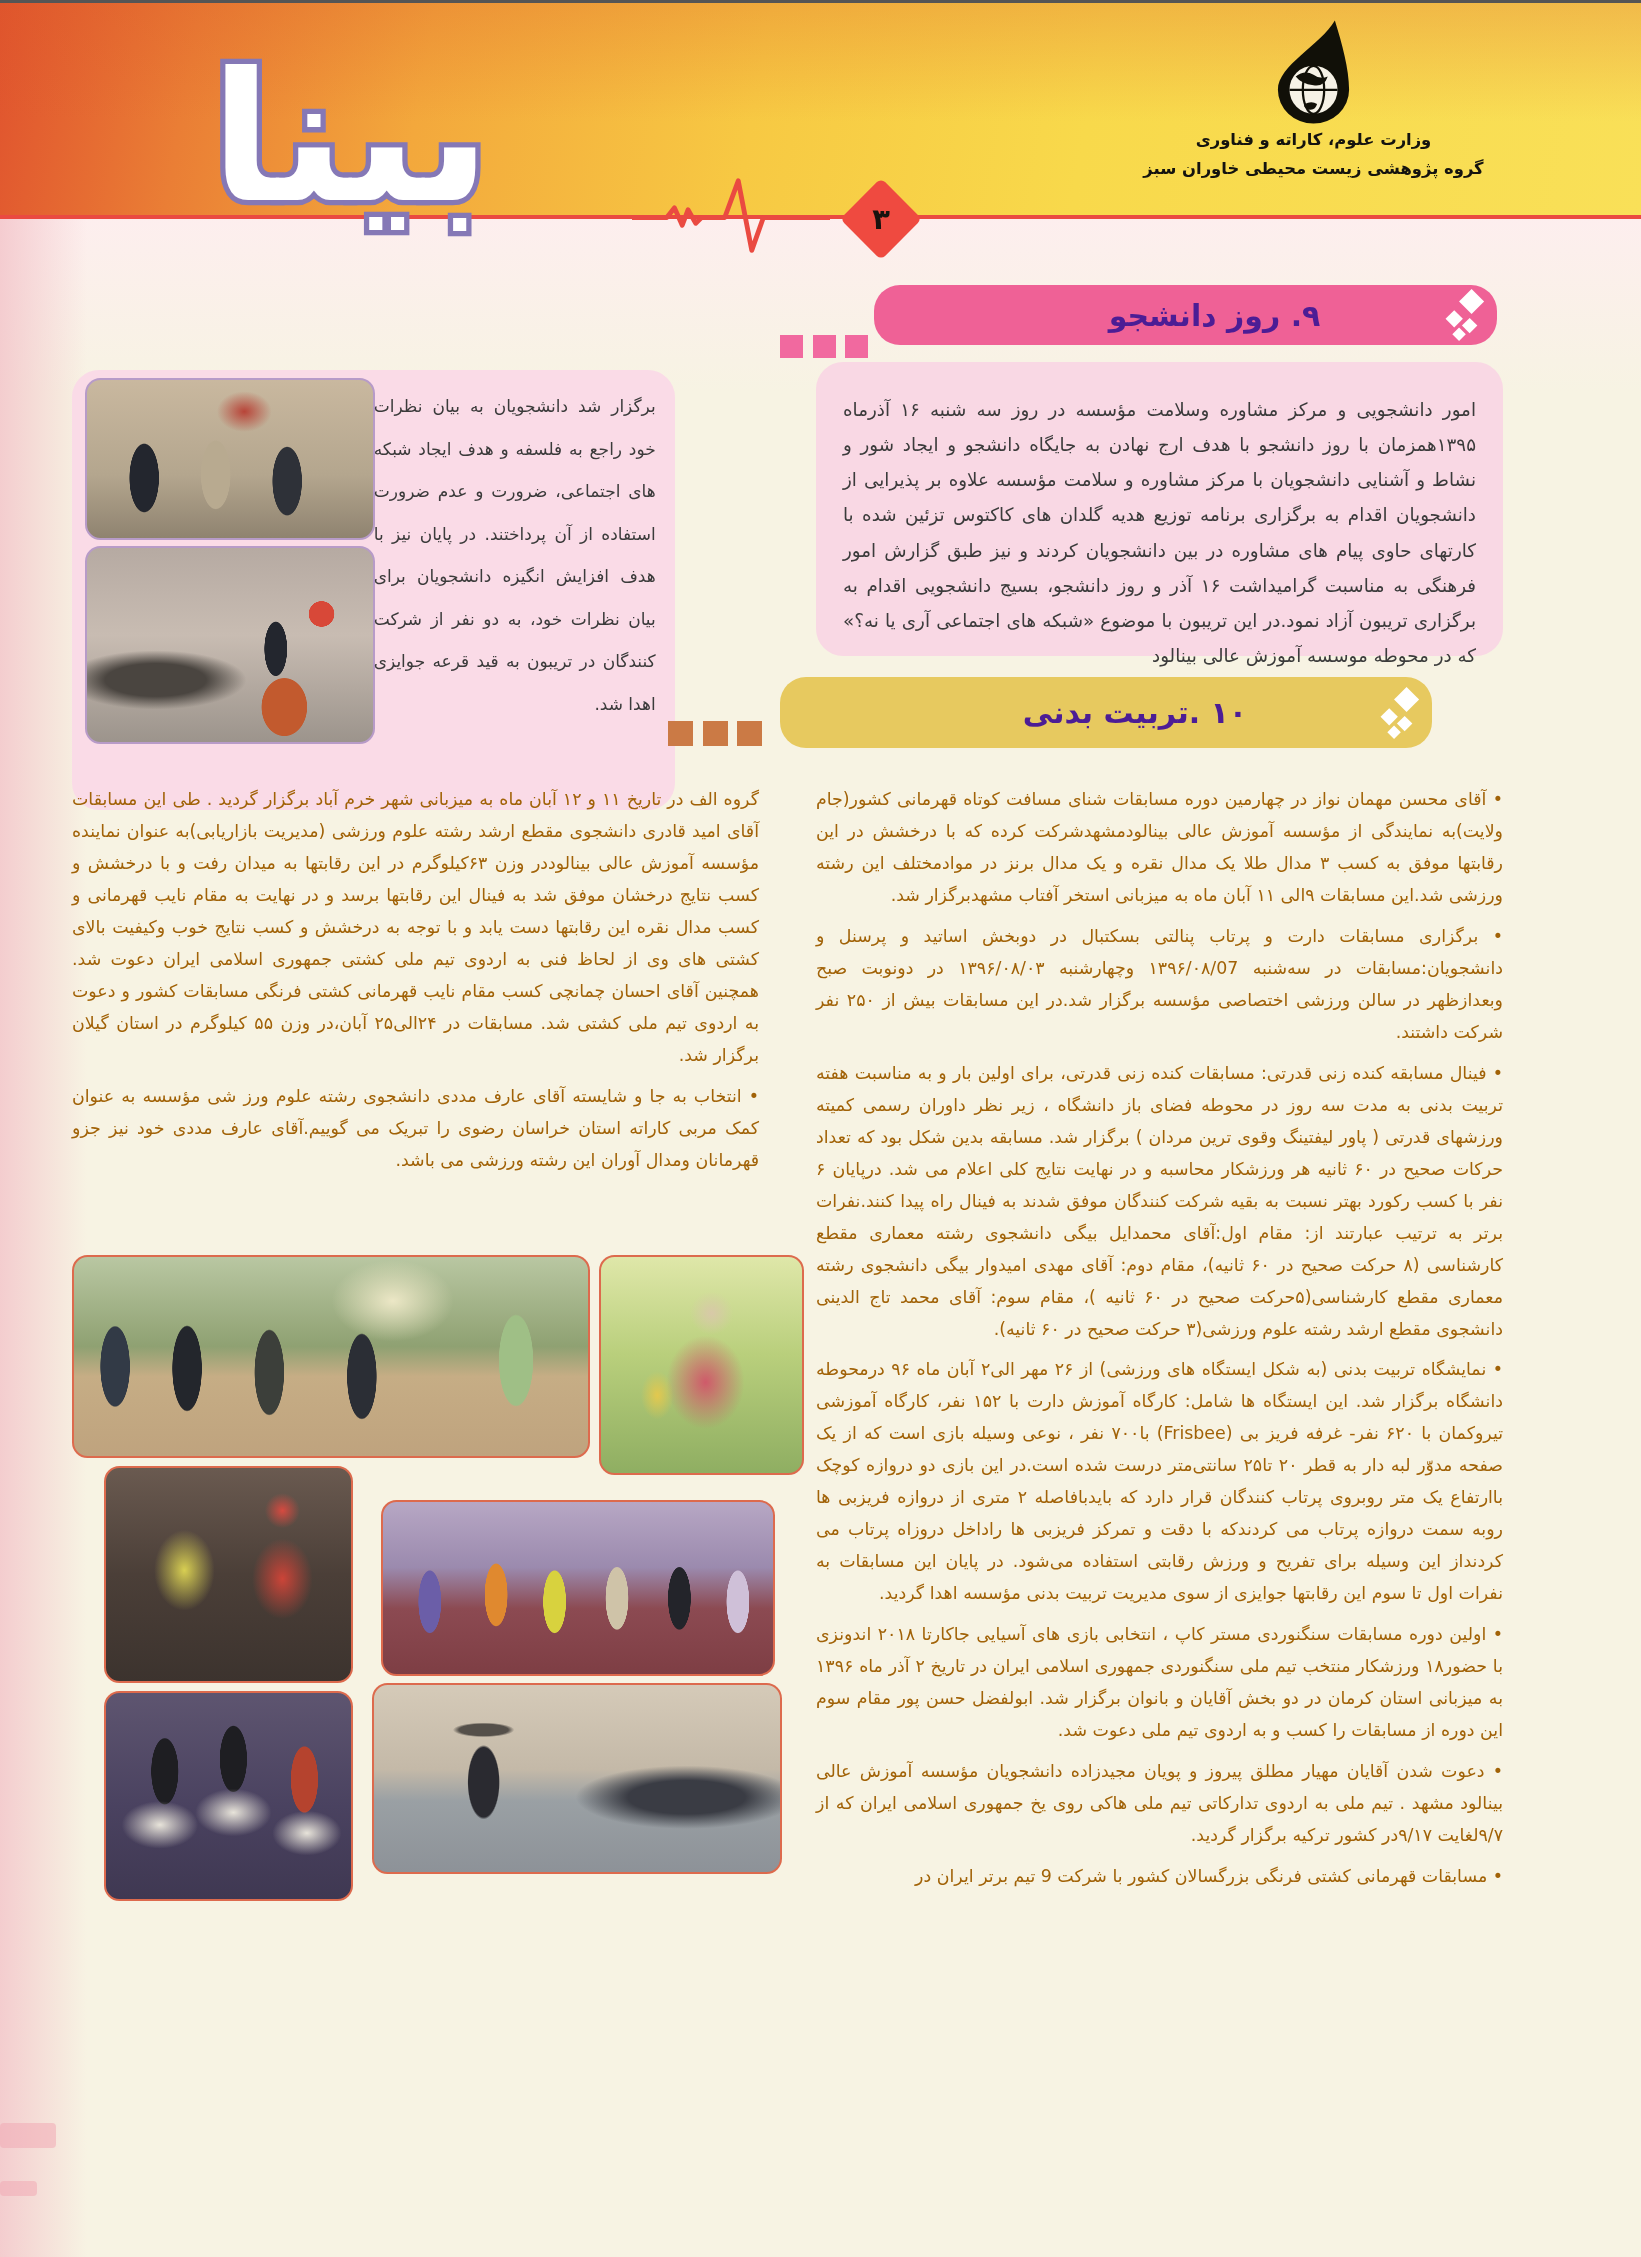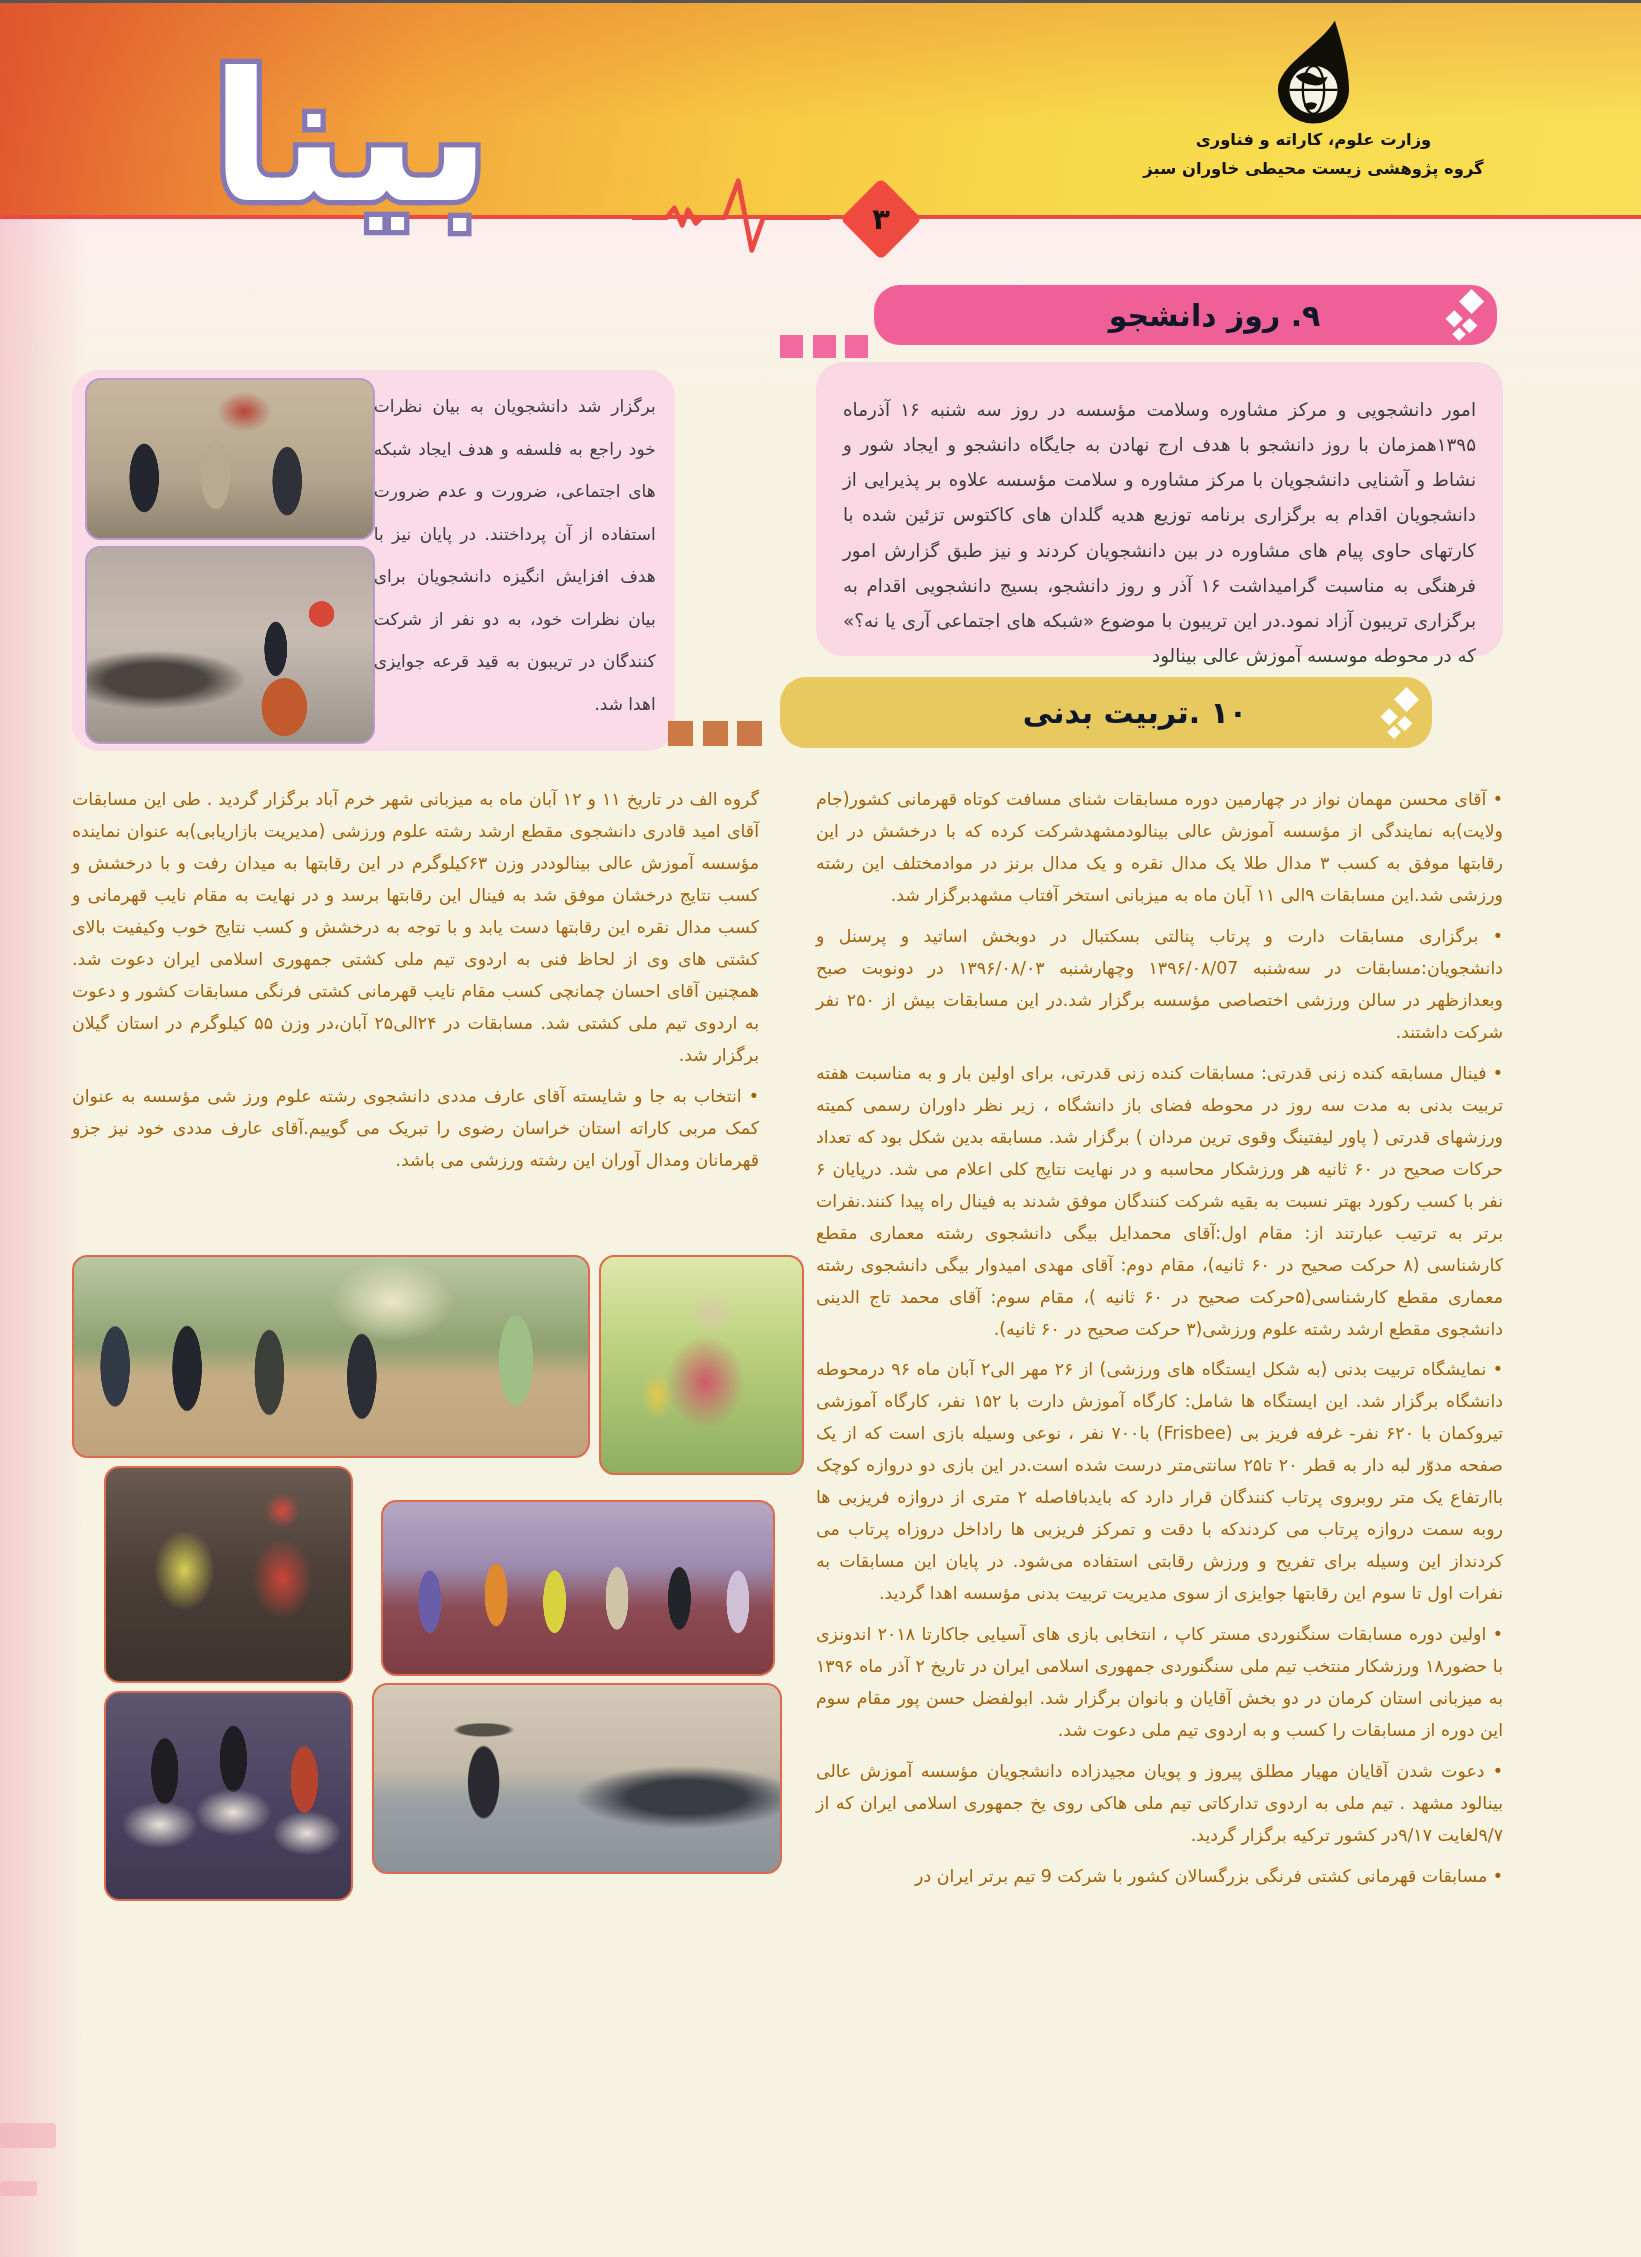--- a/index.html
+++ b/index.html
@@ -27,39 +27,39 @@
   .ministry svg { display:block; margin:0 auto; }
   .ministry-line { font-size:16.4px; font-weight:bold; color:#14130f; line-height:1.75; letter-spacing:0; }
 
   .ekg-svg { position:absolute; left:632px; top:172px; width:198px; height:87px; }
   .page-diamond { position:absolute; left:852px; top:187px; width:58px; height:58px;
     background:#ef4a40; transform:rotate(45deg); border-radius:5.8px; }
   .page-diamond span { position:absolute; inset:0; display:flex; align-items:center; justify-content:center;
     transform:rotate(-45deg); font-size:29px; font-weight:bold; color:#18130f; }
 
   
-  .sec-bar { position:absolute; height:60px; color:#0f172a;border-radius:26px; }
+  .sec-bar { position:absolute; height:60px; color:#4c1d95;border-radius:26px; }
   .sec-bar .bar-title { position:absolute; inset:0; display:flex; align-items:center; justify-content:center;
     font-size:30px; font-weight:bold; padding-left:58px; }
   .sec-bar .motif { position:absolute; right:9.7px; top:50%; transform:translateY(-50%); }
   .sec9-bar { left:874px; top:282px; width:623px; background:#ef6196; }
   .sec10-bar { left:780px; top:674px; width:652px; height:71px; background:#e7c95f; }
   .squares { position:absolute; display:flex; gap:9.7px; }
   .squares i { display:block; width:23px; height:23px; }
   .sec9-squares { left:780px; top:332px; }
   .sec9-squares i { background:#f1699f; }
   .sec10-squares { left:668px; top:718px; }
   .sec10-squares i { width:25px; height:25px; background:#cb7a45; }
 
   
   .box-right { position:absolute; left:816px; top:359px; width:687px; height:294px;
     background:#f9d8e4; border-radius:27px; padding:30px 27px; }
   .box-right p { font-size:18.3px; line-height:1.92; color:#3b3b3b; text-align:justify; }
 
-  .box-left { position:absolute; left:72px; top:367px; width:603px; height:381px;
+  .box-left { position:absolute; left:72px; top:367px; width:603px; height:440px;
     background:#fadbe7; border-radius:27px;text-decoration:underline; }
   .box-left .box-text { position:absolute; right:19.3px; top:15.4px; width:282px;
     font-size:17px; line-height:2.5; color:#3b3b3b; text-align:justify; }
   .pbox-photo { position:absolute; left:12.6px; width:290px; border:2.9px solid #b79bc8; border-radius:15.4px; }
   .pbox-photo.p1 { top:7.7px; height:162px;
     background:
       radial-gradient(39px 29px at 55% 20%, #b84438 0%, rgba(184,68,56,0) 70%),
       radial-gradient(25px 58px at 20% 62%, #23262e 58%, rgba(0,0,0,0) 60%),
       radial-gradient(25px 58px at 45% 60%, #b8aa90 58%, rgba(0,0,0,0) 60%),
       radial-gradient(25px 58px at 70% 64%, #2e3138 58%, rgba(0,0,0,0) 60%),

